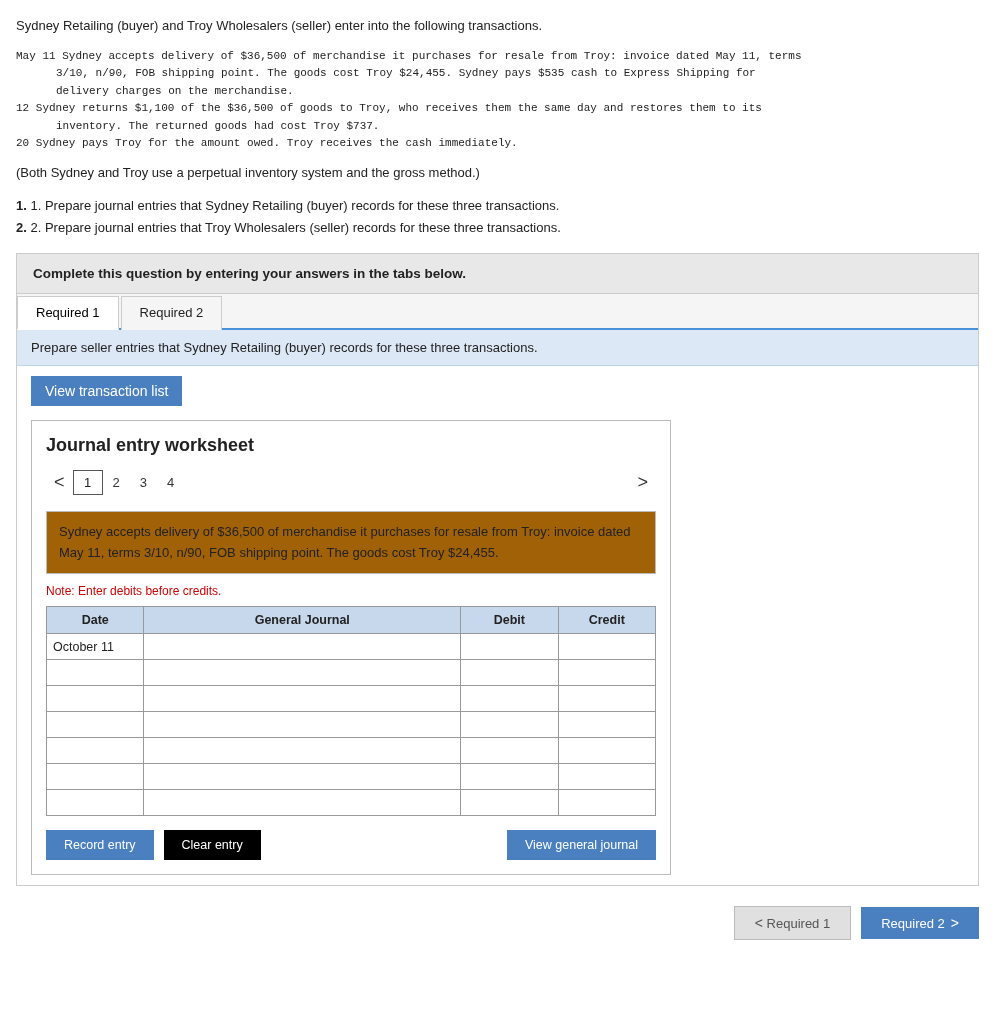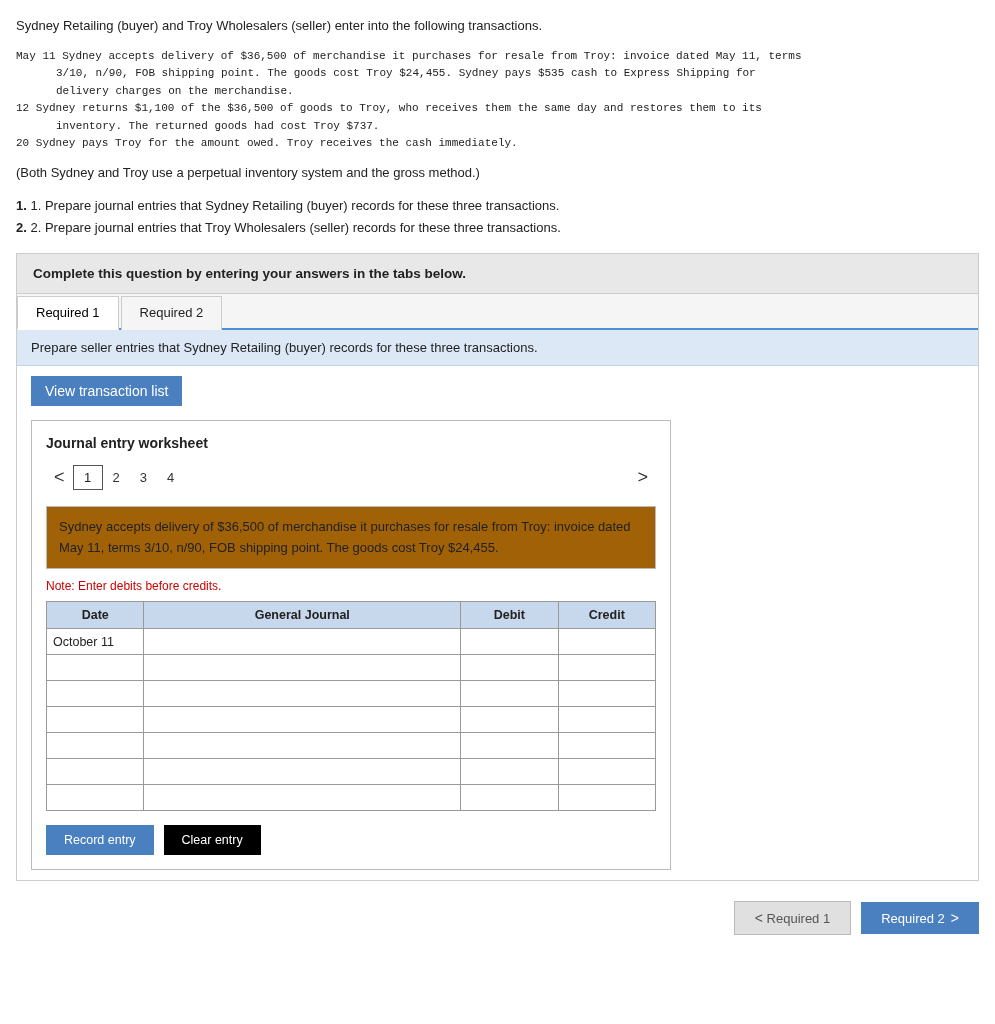--- a/index.html
+++ b/index.html
@@ -83,21 +83,21 @@
       cursor: pointer;
       margin-bottom: 14px;
     }
     .worksheet-box {
       border: 1px solid #bbb;
       padding: 14px;
       max-width: 640px;
       margin: 0;
     }
     .worksheet-title {
-      font-size: 14px;
+      font-size: 18px;
       font-weight: bold;
       margin-bottom: 12px;
     }
     .nav-row {
       display: flex;
       align-items: center;
       margin-bottom: 14px;
       gap: 0;
     }
     .nav-arrow {
@@ -360,20 +360,23 @@
         </tbody>
       </table>
 
       <div class="btn-row">
         <button class="btn-record">
           <span>Record entry</span>
         </button>
         <button class="btn-clear">
           <span>Clear entry</span>
         </button>
+        <button class="btn-view-journal">
+          <span>View general journal</span>
+        </button>
       </div>
     </div>
   </div>
 </div>
 
 <div class="bottom-nav">
   <button class="btn-req1">
     <span class="chevron">&lt;</span>
     <span>Required 1</span>
   </button>

